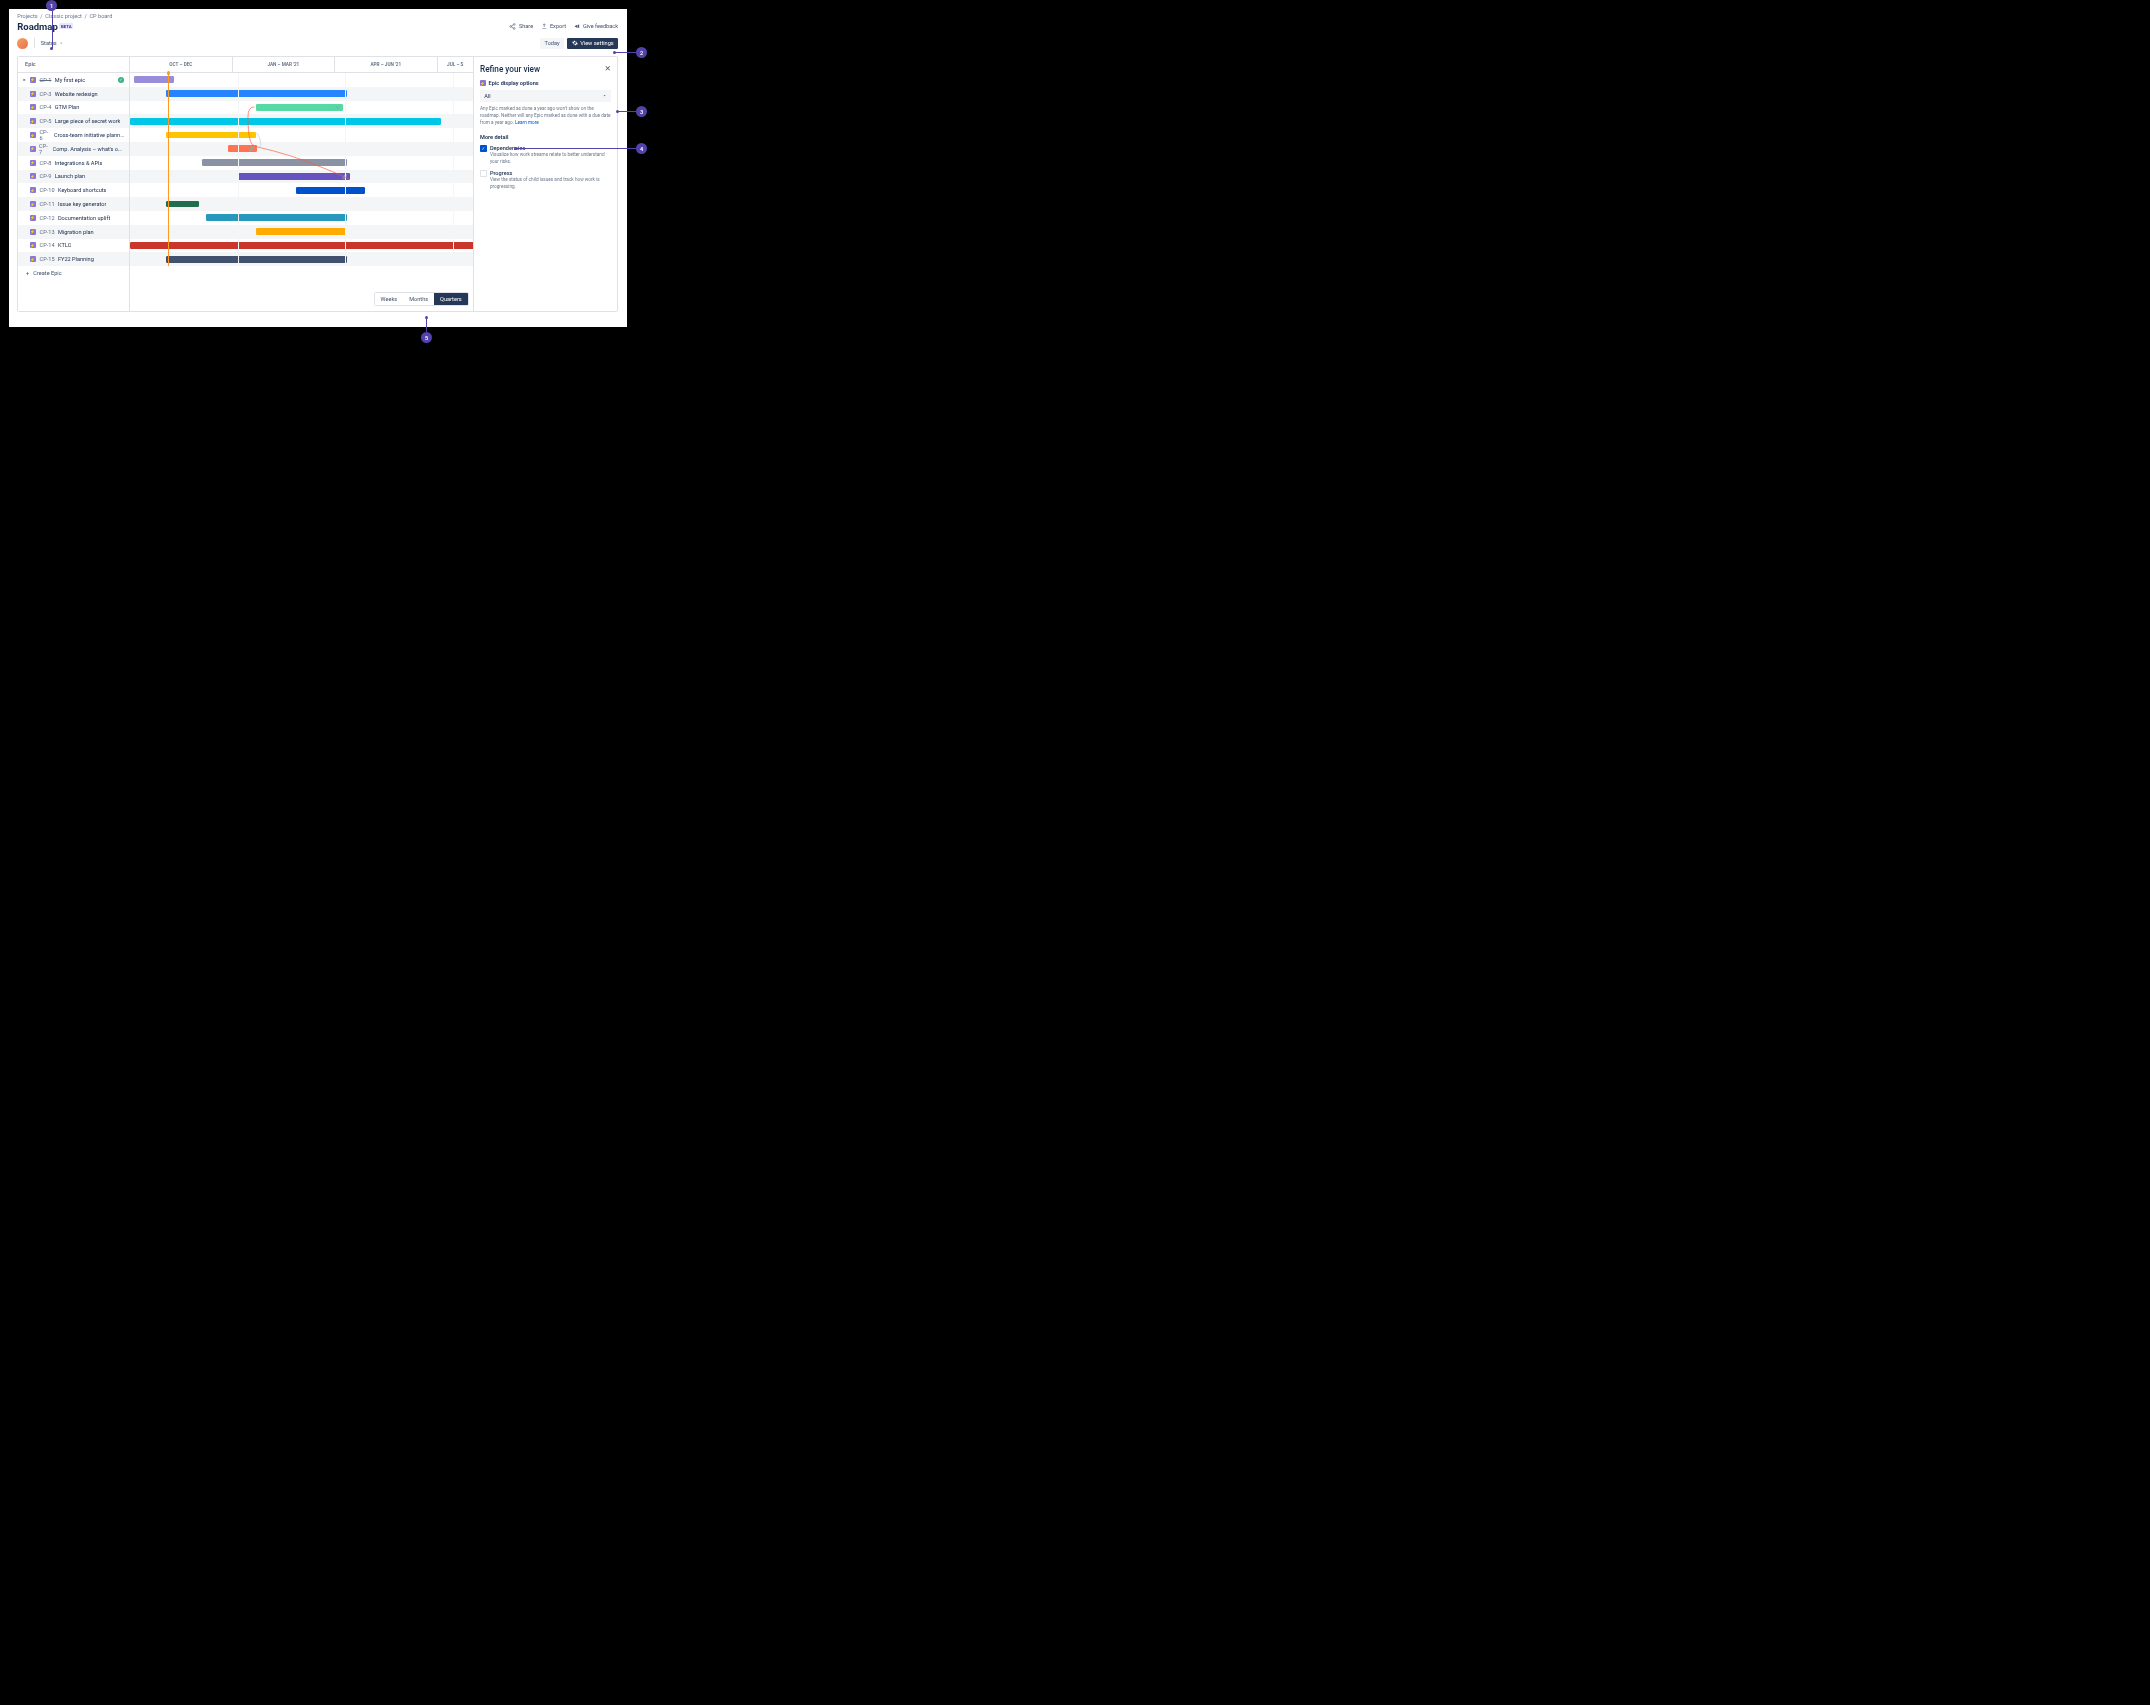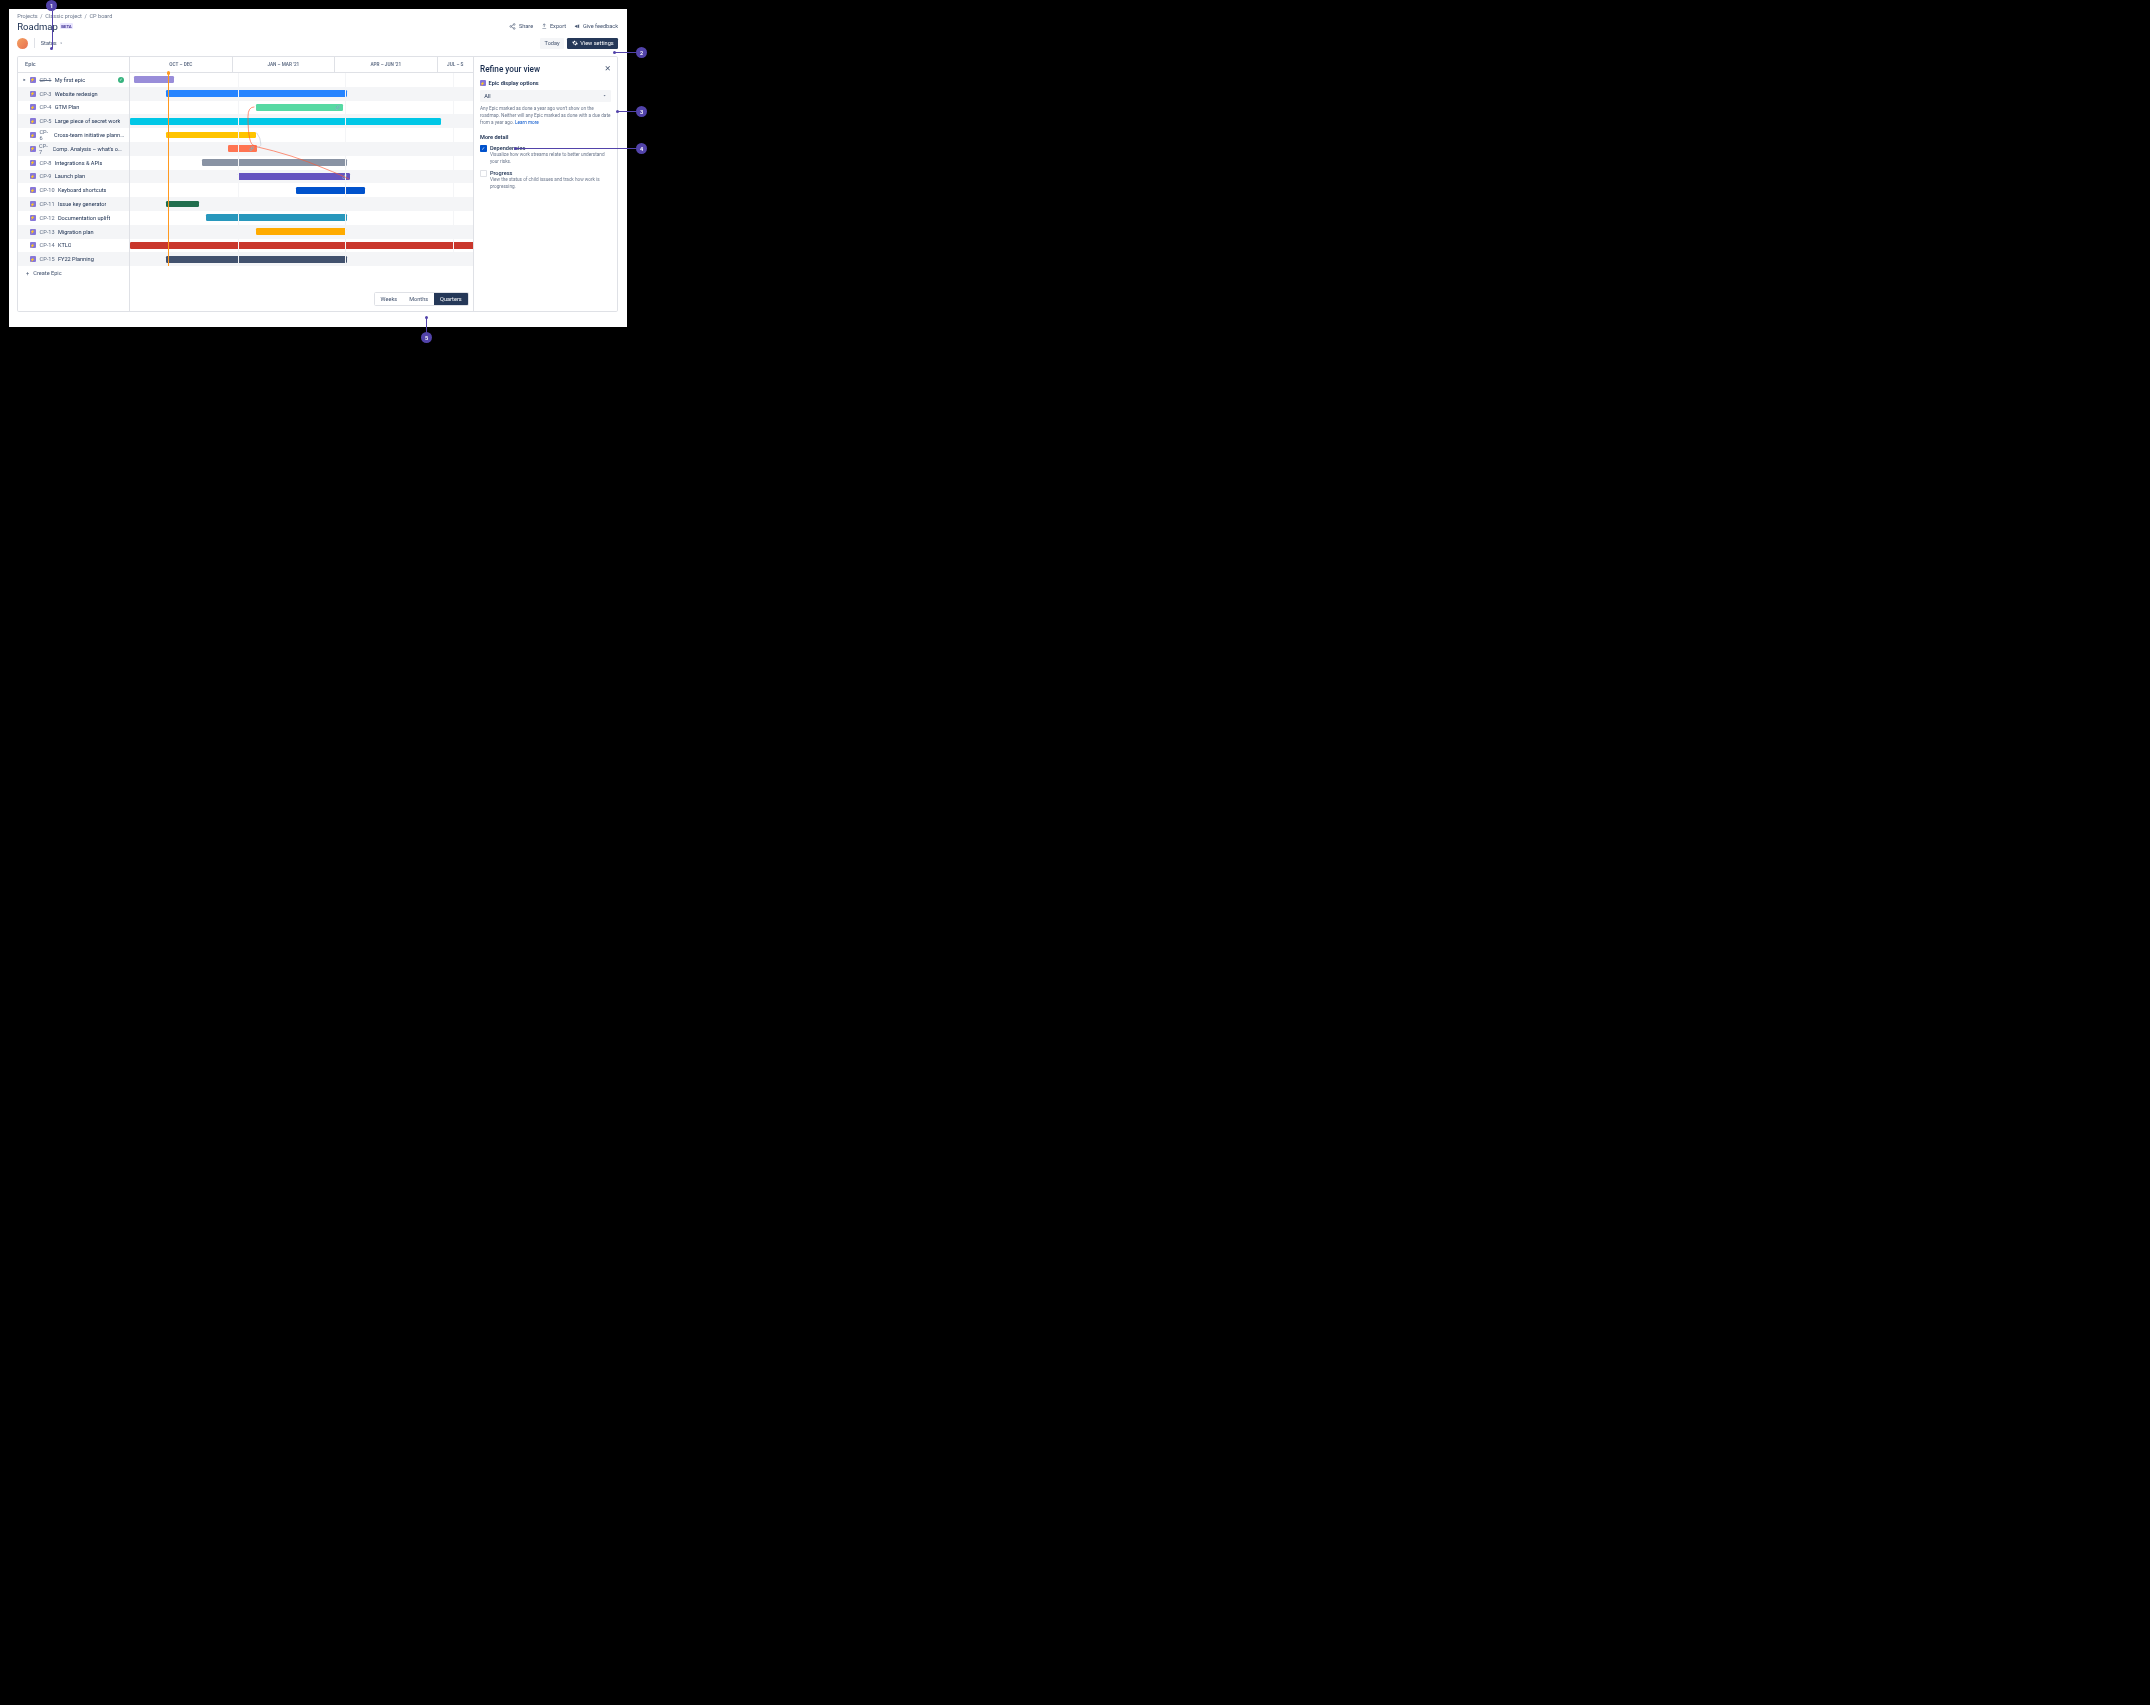--- a/index.html
+++ b/index.html
@@ -4,21 +4,21 @@
 <style>
 *{box-sizing:border-box;margin:0;padding:0;font-family:-apple-system,BlinkMacSystemFont,"Segoe UI",Roboto,sans-serif}
 body{background:#000;overflow:hidden}
 .viewport{width:650px;height:346px;background:#000;position:relative}
 .app{position:absolute;left:8.6px;top:8.6px;width:618px;height:318px;background:#fff}
 .header{padding:4.3px 8.6px 0}
 .crumbs{font-size:5.6px;color:#6b778c;display:flex;gap:2.6px;align-items:center}
 .crumbs a{color:#6b778c;text-decoration:none}
 .title-row{display:flex;align-items:center;justify-content:space-between;margin-top:1.7px}
 .title-left{display:flex;align-items:center;gap:1.7px}
-.title-left h1{font-size:9.5px;font-weight:400;color:#172b4d}
+.title-left h1{font-size:9.5px;font-weight:700;color:#172b4d}
 .beta{background:#eae6ff;color:#403294;font-size:4.3px;font-weight:700;padding:0.9px 1.7px;border-radius:1.3px}
 .title-actions{display:flex;gap:7.7px}
 .action{display:flex;align-items:center;gap:2.6px;font-size:5.6px;color:#42526e;cursor:pointer}
 .sub-row{display:flex;justify-content:space-between;align-items:center;margin-top:6px}
 .sub-left{display:flex;align-items:center;gap:6px}
 .avatar{width:11.2px;height:11.2px;border-radius:50%;background:linear-gradient(135deg,#f4a261,#e76f51)}
 .divider{width:0.4px;height:9.5px;background:#dfe1e6}
 .status-dd{display:flex;align-items:center;gap:2.6px;font-size:5.6px;color:#42526e;cursor:pointer}
 .sub-right{display:flex;gap:3.4px}
 .today-btn{background:#f4f5f7;border:none;padding:2.6px 4.3px;border-radius:1.3px;font-size:5.6px;color:#42526e;cursor:pointer}

